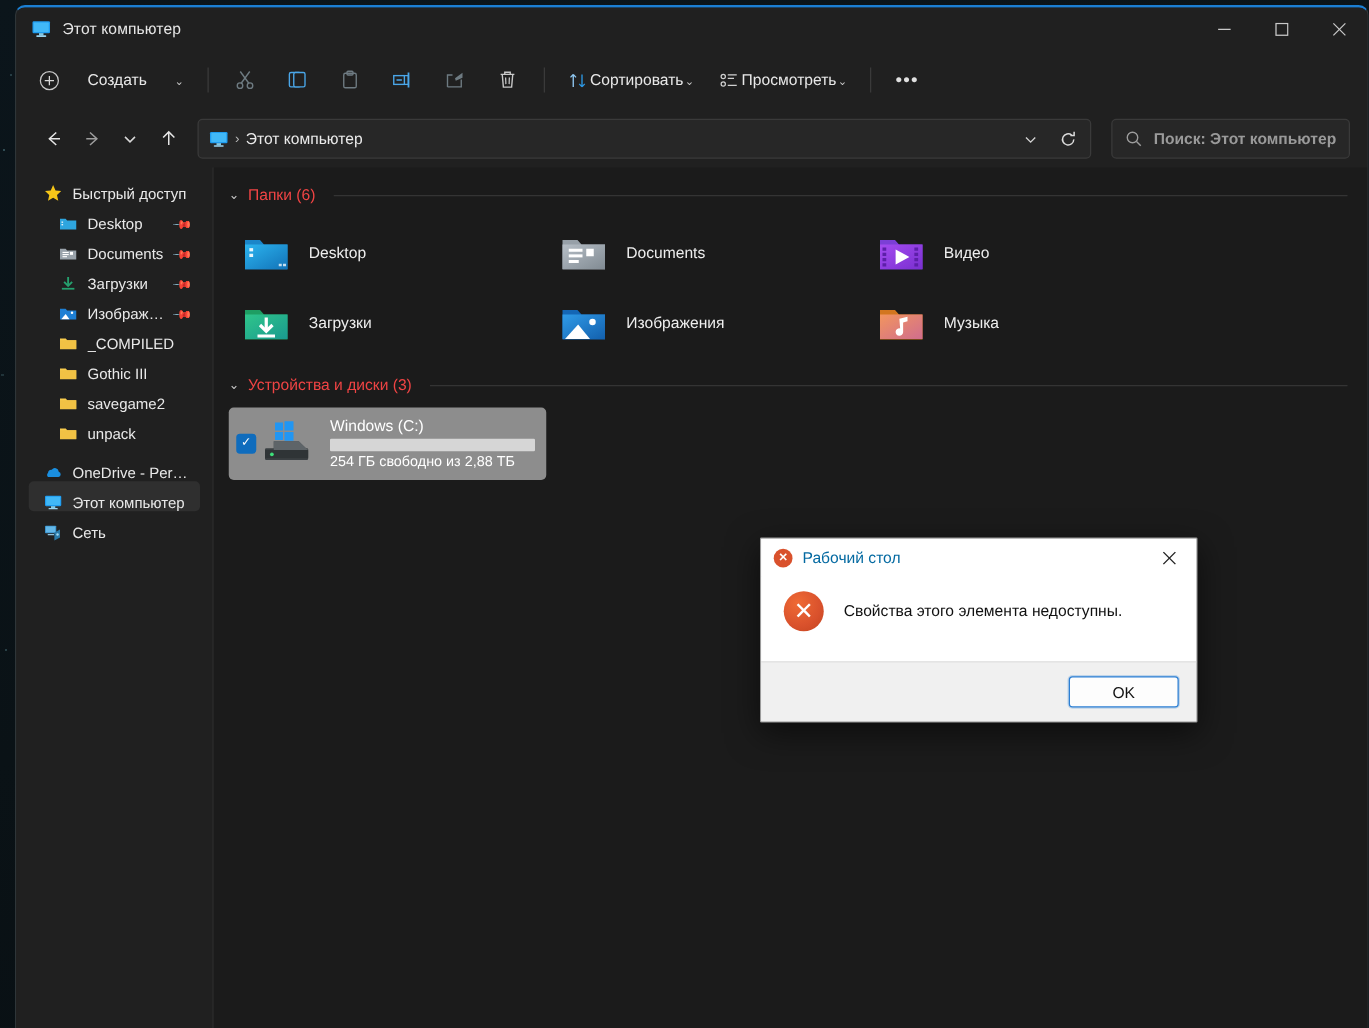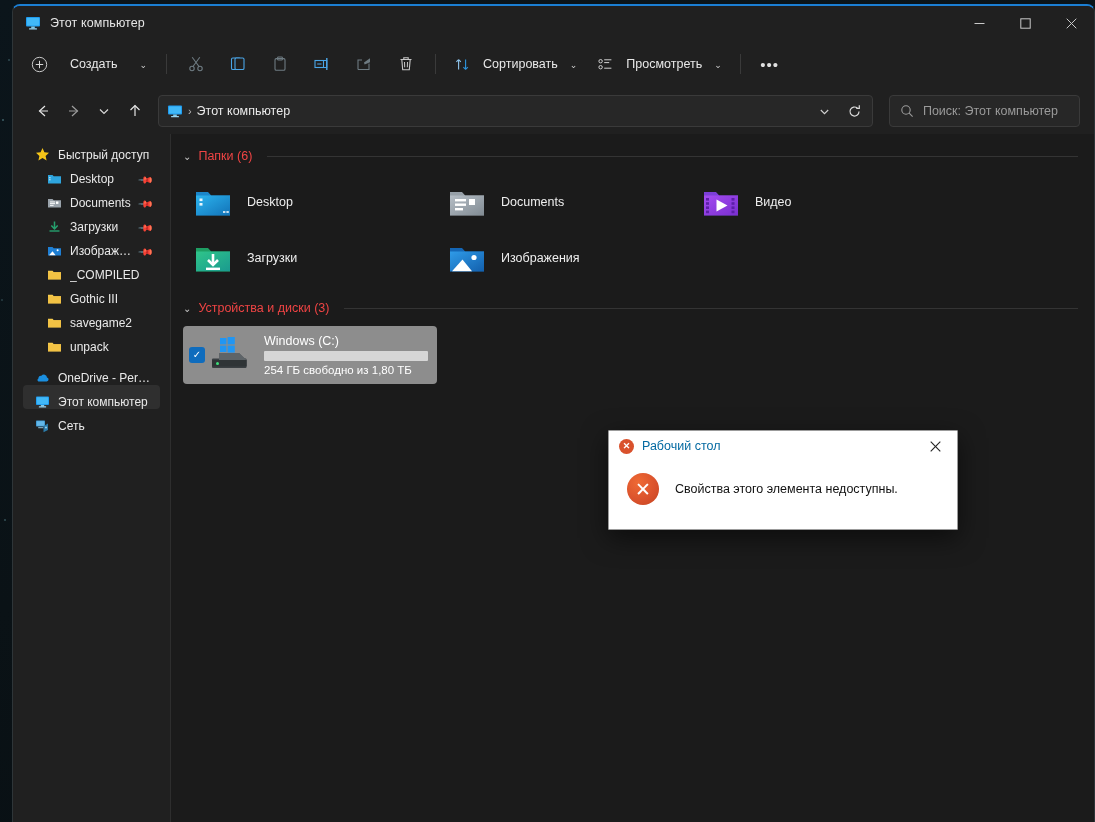--- a/index.html
+++ b/index.html
@@ -74,21 +74,21 @@
     border-radius: 4px; cursor: default;
     font-size: 12.5px; color: #e8e8e8;
   }
   .icon-btn {
     width: 40px; height: 32px;
     display: flex; align-items: center; justify-content: center;
     border-radius: 4px;
   }
   .cmd-sep { width: 1px; height: 20px; background: #3a3a3a; margin: 0 7px; }
   .cmd-text {
-    display: flex; align-items: center; gap: 12px;
+    display: flex; align-items: center; gap: 1px;
     height: 32px; padding: 0 9px;
     border-radius: 4px; font-size: 12.5px; color: #e8e8e8;
   }
   .chev { font-size: 9px; color: #cfcfcf; display:inline-block; transform: translateY(1px); }
 
   
   #nav-bar {
     height: 46px;
     display: flex;
     align-items: center;
@@ -125,20 +125,21 @@
   }
 
   #search-box {
     width: 200px; height: 32px;
     margin-left: 14px;
     background: #272727;
     border: 1px solid #3a3a3a;
     border-radius: 4px;
     display: flex; align-items: center; gap: 9px;
     padding: 0 10px;
+    font-weight: bold;
   }
   #search-box .ph { font-size: 12.5px; color: #9a9a9a; }
 
   
   #body-split { display: flex; height: calc(830px - 34px - 48px - 46px); }
 
   
   #sidebar {
     width: 158px;
     flex: 0 0 158px;
@@ -744,20 +745,36 @@
                     <stop offset="1" stop-color="#1360ad"></stop>
                   </linearGradient>
                 </defs>
               <circle cx="27" cy="19.5" r="2.6" fill="#fff"></circle>
               <path d="M5 33.2 L15.5 21.5 L25 33.2 Z" fill="#fff"></path>
             </svg>
           </span>
           <span class="tile-label">Изображения</span>
         </div>
 
+        <div class="tile">
+          <span>
+            <svg width="40" height="40" viewBox="0 0 40 40">
+              <path d="M3 10 h12 l3.2 3.6 H37 v20 H3 Z" fill="#d2761f"></path>
+              <path d="M3 13.6 h34 v19.6 H3 Z" fill="url(#dg6)"></path>
+              <defs>
+                  <linearGradient id="dg6" x1="0" y1="0" x2="1" y2="1">
+                    <stop offset="0" stop-color="#f2955e"></stop>
+                    <stop offset="1" stop-color="#d06d8e"></stop>
+                  </linearGradient>
+                </defs>
+              <path d="M18.5 17 L25 15.3 V19 L21.5 20 V27.6 a3 3 0 1 1 -2.4 -2.9 Z" fill="#fff"></path>
+            </svg>
+          </span>
+          <span class="tile-label">Музыка</span>
+        </div>
       </div>
 
       <div class="group-head" style="margin-top:10px;">
         <span class="group-caret">⌄</span>
         <span class="group-title">Устройства и диски (3)</span>
         <span class="group-rule"></span>
       </div>
 
       <div class="drive-grid">
         <div class="drive-tile selected">
@@ -775,21 +792,21 @@
               <rect x="4" y="25" width="34.5" height="6.5" fill="#2f3436"></rect>
               <circle cx="9.5" cy="28.4" r="1.5" fill="#3ee07a"></circle>
               <path d="M11 18 h20 l7.5 7 h-27.5 Z" fill="#5e6468"></path>
             </svg>
           </span>
           <span class="drv-meta">
             <span class="drv-name">Windows (C:)</span>
             <span class="drv-bar">
               <span class="drv-fill" id="drv-fill" style="width: 86%;"></span>
             </span>
-            <span class="drv-sub">254 ГБ свободно из 1,80 ТБ</span>
+            <span class="drv-sub">254 ГБ свободно из 2,88 ТБ</span>
           </span>
         </div>
       </div>
 
       <span class="drv-hidden-label">DVD RW дисковод (E:)</span>
 
       <div id="error-dialog">
         <div id="dlg-title-bar">
           <span class="dlg-title-icon">✕</span>
           <span class="dlg-title-text">Рабочий стол</span>
@@ -797,17 +814,20 @@
             <svg width="11" height="11" viewBox="0 0 11 11">
                 <line x1="0.7" y1="0.7" x2="10.3" y2="10.3" stroke="#222" stroke-width="1.1"></line>
                 <line x1="10.3" y1="0.7" x2="0.7" y2="10.3" stroke="#222" stroke-width="1.1"></line>
               </svg>
           </div>
         </div>
         <div id="dlg-body">
           <span class="dlg-err-icon">✕</span>
           <span class="dlg-msg">Свойства этого элемента недоступны.</span>
         </div>
+        <div id="dlg-footer">
+          <button id="dlg-ok">OK</button>
+        </div>
       </div>
 
     </div>
   </div>
 </div>
 
 </body></html>

